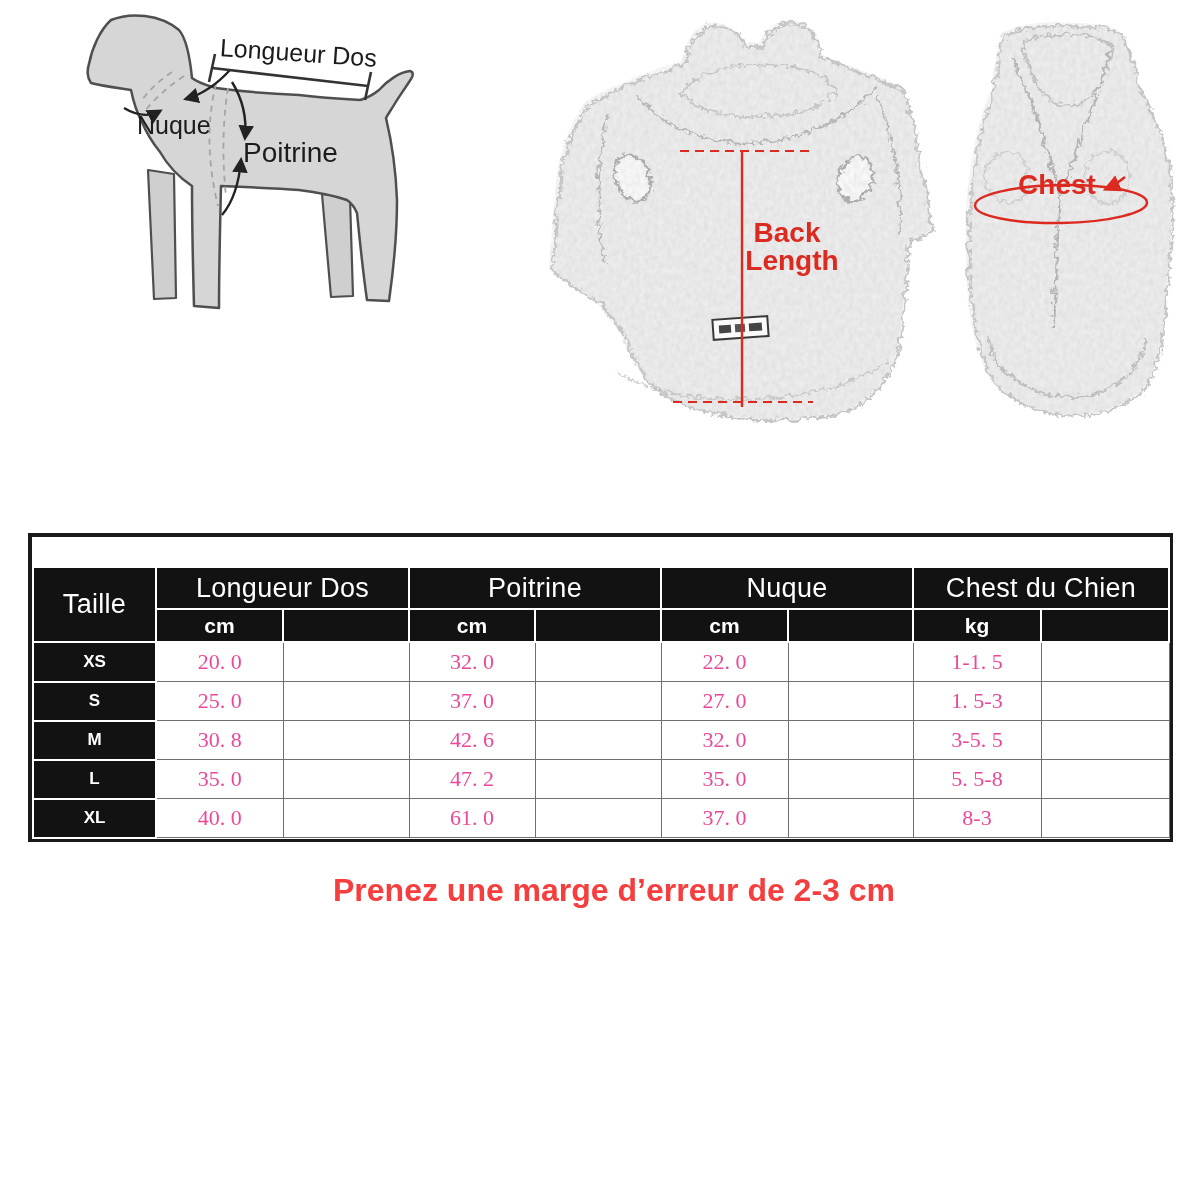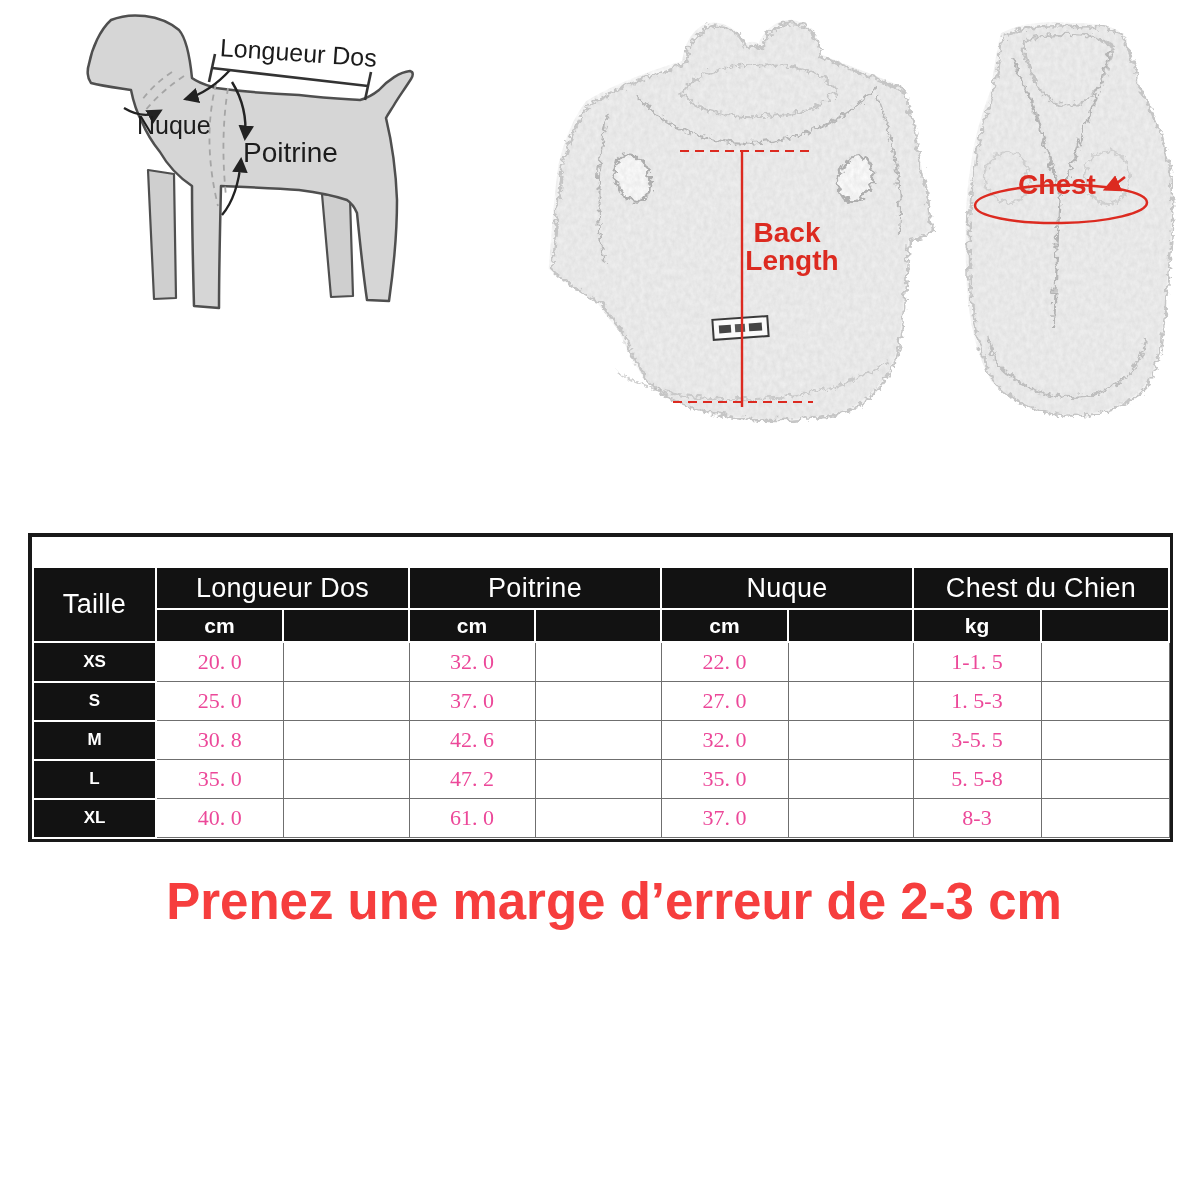--- a/index.html
+++ b/index.html
@@ -16,21 +16,21 @@
   .blk{background:#121212;color:#fff;border:2px solid #fff;font-weight:400;}
   tr.grp th{height:40px;font-size:27px;letter-spacing:.3px;}
   th.corner{font-size:29px;}
   tr.unit th{height:31px;font-size:21px;font-weight:600;}
   tr.data td{background:#fff;border:1.5px solid #6f6f6f;height:38px;
              font-family:"Liberation Serif","DejaVu Serif",serif;font-size:22px;color:#ec4899;}
   tr.data th.size{font-size:17px;font-weight:600;}
 
   
   .note{position:absolute;left:28px;top:872px;width:1172px;text-align:center;
-        font-weight:700;font-size:51px;color:#f63e3e;font-family:"Liberation Sans",sans-serif;}
+        font-weight:700;font-size:32px;color:#f63e3e;font-family:"Liberation Sans",sans-serif;}
 
   
   .dog-label{font-family:"Liberation Sans",sans-serif;fill:#1c1c1c;}
   .red-label{font-family:"Liberation Sans",sans-serif;font-weight:600;fill:#dc2a20;}
 </style>
 </head>
 <body>
 
 <div class="stage">
 

